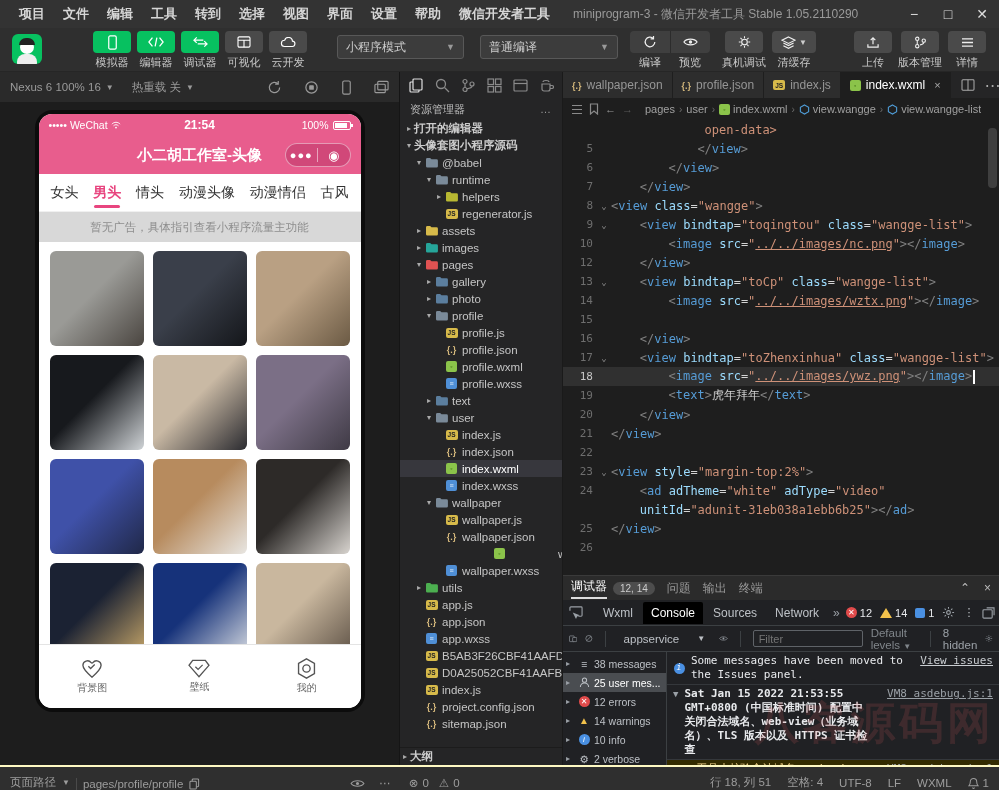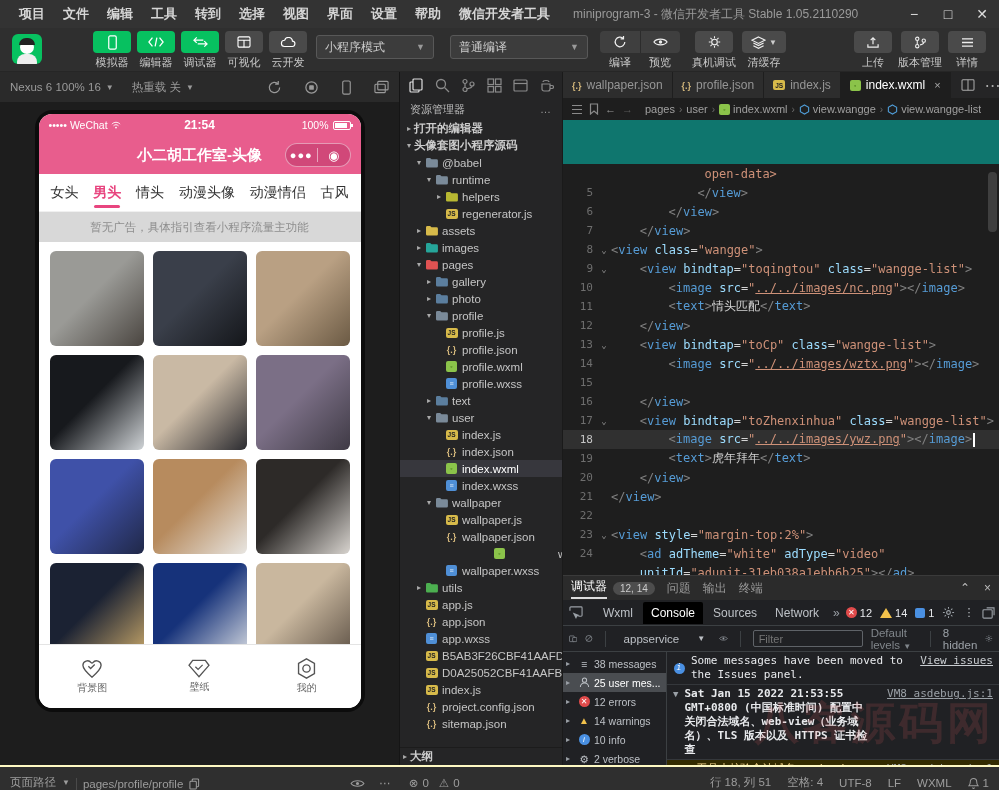--- a/index.html
+++ b/index.html
@@ -23,21 +23,21 @@
   #avatar .body { position:absolute; left:5px; top:20px; width:20px; height:12px; border-radius:8px 8px 0 0; background:#eee; }
   .tbtn { display:flex; flex-direction:column; align-items:center; margin:0 3px; }
   .tbtn .box { width:38px; height:22px; border-radius:4px; display:flex; align-items:center; justify-content:center; color:#fff; }
   .tbtn .box.green { background:#07c160; }
   .tbtn .box.gray { background:#4a4a4a; }
   .tbtn .lbl { font-size:11px; color:#c9c9c9; margin-top:2px; white-space:nowrap; }
   .tb-group { display:flex; }
   .dd { height:24px; margin:4px 8px 0 8px; background:#3c3c3c; border:1px solid #585858; border-radius:3px;
         display:flex; align-items:center; padding:0 8px; font-size:12px; color:#ccc; }
   .dd .caret { margin-left:auto; padding-left:10px; color:#999; font-size:9px; }
-  #mode-dd { width:118px; margin-left:6px; }
+  #mode-dd { width:127px; margin-left:27px; }
   #compile-dd { width:138px; }
   .joined { display:flex; flex-direction:column; align-items:center; margin:0 4px; }
   .joined .boxes { display:flex; background:#3f3f3f; border-radius:4px; overflow:hidden; }
   .joined .half { width:40px; height:22px; display:flex; align-items:center; justify-content:center; color:#eee; }
   .joined .half + .half { border-left:1px solid #2c2c2c; }
   .joined .lbls { display:flex; }
   .joined .lbls span { width:40px; text-align:center; font-size:11px; color:#c9c9c9; margin-top:2px; }
   #tb-right { margin-left:auto; margin-right:10px; display:flex; }
   svg.ic { display:block; }
 
@@ -107,21 +107,21 @@
           font-size:12px; color:#969696; white-space:nowrap; }
   .etab.active { background:#1e1e1e; color:#fff; }
   .etab .close { margin-left:4px; font-size:11px; color:#aaa; }
   #tabs-rest { margin-left:auto; display:flex; align-items:center; gap:10px; padding:0 10px; color:#aaa; }
   #breadcrumb-row { height:22px; background:#1e1e1e; display:flex; align-items:center; font-size:11px; color:#a0a0a0; padding:0 8px; gap:6px; }
   #breadcrumb-row .nav-ic { color:#8a8a8a; }
   #breadcrumb { display:flex; align-items:center; gap:4px; margin-left:6px; white-space:nowrap; overflow:hidden; }
   #breadcrumb .sep { color:#6a6a6a; font-size:10px; }
   #breadcrumb .crumb { display:flex; align-items:center; gap:3px; }
 
-  #code { flex:1; background:#1e1e1e; font-family:"DejaVu Sans Mono","Liberation Mono",monospace; font-size:12px; overflow:hidden; position:relative;margin-top:44px; }
+  #code { flex:1; background:#1e1e1e; font-family:"DejaVu Sans Mono","Liberation Mono",monospace; font-size:12px; overflow:hidden; position:relative; }
   .cline { height:19px; display:flex; align-items:center; position:relative; }
   .cline.cur { background:#303030; }
   .gut { width:34px; flex:none; text-align:right; color:#6e6e6e; font-size:11px; padding-right:4px; }
   .cline.cur .gut { color:#c6c6c6; }
   .fold { width:14px; flex:none; color:#9a9a9a; font-size:9px; text-align:center; }
   .ctext { white-space:pre; }
   .p { color:#808080; } .t { color:#569cd6; } .a { color:#9cdcfe; } .o { color:#d4d4d4; }
   .s { color:#ce9178; } .u { color:#ce9178; text-decoration:underline; } .x { color:#d4d4d4; }
   .caret-bar { display:inline-block; width:1.5px; height:14px; background:#fff; vertical-align:middle; margin-left:1px; }
   #code-scroll { position:absolute; right:2px; top:8px; width:9px; height:60px; background:#3f3f3f; border-radius:4px; }
@@ -864,25 +864,20 @@
             <span class="gut">9</span>
             <span class="fold">⌄</span>
             <span class="ctext" style="padding-left: 28.8px;"><span class="p">&lt;</span><span class="t">view</span><span class="x"> </span><span class="a">bindtap</span><span class="o">=</span><span class="s">"toqingtou"</span><span class="x"> </span><span class="a">class</span><span class="o">=</span><span class="s">"wangge-list"</span><span class="p">&gt;</span></span>
           </div>
           <div class="cline">
             <span class="gut">10</span>
             <span class="fold"></span>
             <span class="ctext" style="padding-left: 57.6px;"><span class="p">&lt;</span><span class="t">image</span><span class="x"> </span><span class="a">src</span><span class="o">=</span><span class="s">"</span><span class="u">../../images/nc.png</span><span class="s">"</span><span class="p">&gt;</span><span class="p">&lt;/</span><span class="t">image</span><span class="p">&gt;</span></span>
           </div>
           <div class="cline">
-            <span class="gut">11</span>
-            <span class="fold"></span>
-            <span class="ctext" style="padding-left: 57.6px;"><span class="p">&lt;</span><span class="t">text</span><span class="p">&gt;</span><span class="x">情头匹配</span><span class="p">&lt;/</span><span class="t">text</span><span class="p">&gt;</span></span>
-          </div>
-          <div class="cline">
             <span class="gut">12</span>
             <span class="fold"></span>
             <span class="ctext" style="padding-left: 28.8px;"><span class="p">&lt;/</span><span class="t">view</span><span class="p">&gt;</span></span>
           </div>
           <div class="cline">
             <span class="gut">13</span>
             <span class="fold">⌄</span>
             <span class="ctext" style="padding-left: 28.8px;"><span class="p">&lt;</span><span class="t">view</span><span class="x"> </span><span class="a">bindtap</span><span class="o">=</span><span class="s">"toCp"</span><span class="x"> </span><span class="a">class</span><span class="o">=</span><span class="s">"wangge-list"</span><span class="p">&gt;</span></span>
           </div>
           <div class="cline">

